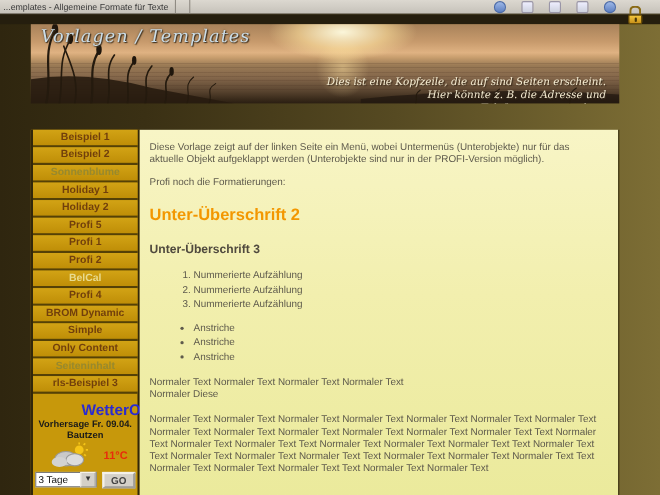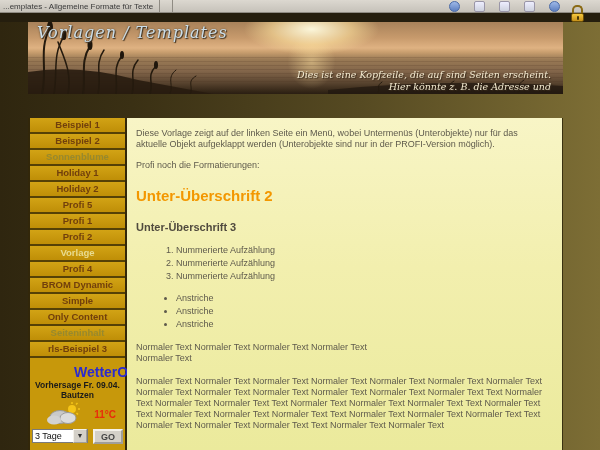--- a/index.html
+++ b/index.html
@@ -137,21 +137,21 @@
 
   <div class="sidebar">
     <div class="nav-item">Beispiel 1</div>
     <div class="nav-item">Beispiel 2</div>
     <div class="nav-item visited">Sonnenblume</div>
     <div class="nav-item">Holiday 1</div>
     <div class="nav-item">Holiday 2</div>
     <div class="nav-item">Profi 5</div>
     <div class="nav-item">Profi 1</div>
     <div class="nav-item">Profi 2</div>
-    <div class="nav-item active">Vorlage</div>
+    <div class="nav-item active">BelCal</div>
     <div class="nav-item">Profi 4</div>
     <div class="nav-item">BROM Dynamic</div>
     <div class="nav-item">Simple</div>
     <div class="nav-item">Only Content</div>
     <div class="nav-item visited">Seiteninhalt</div>
     <div class="nav-item">rls-Beispiel 3</div>
 
     <div class="weather">
       <div class="wo-logo">WetterOnline</div>
       <div class="wo-line">Vorhersage Fr. 09.04.</div>
@@ -191,18 +191,18 @@
       <li>Nummerierte Aufzählung</li>
       <li>Nummerierte Aufzählung</li>
     </ol>
     <ul>
       <li>Anstriche</li>
       <li>Anstriche</li>
       <li>Anstriche</li>
     </ul>
     <p class="body-text">
       <span>Normaler Text Normaler Text Normaler Text Normaler Text</span><br>
-      <span>Normaler Text</span>
+      <span>Normaler Diese</span>
     </p>
     <p class="body-text">Normaler Text Normaler Text Normaler Text Normaler Text Normaler Text Normaler Text Normaler Text Normaler Text Normaler Text Normaler Text Normaler Text Normaler Text Normaler Text Text Normaler Text Normaler Text Normaler Text Text Normaler Text Normaler Text Normaler Text Text Normaler Text Text Normaler Text Normaler Text Normaler Text Text Normaler Text Normaler Text Normaler Text Text Normaler Text Normaler Text Normaler Text Text Normaler Text Normaler Text</p>
   </div>
 
 </div>
 
 </body></html>

